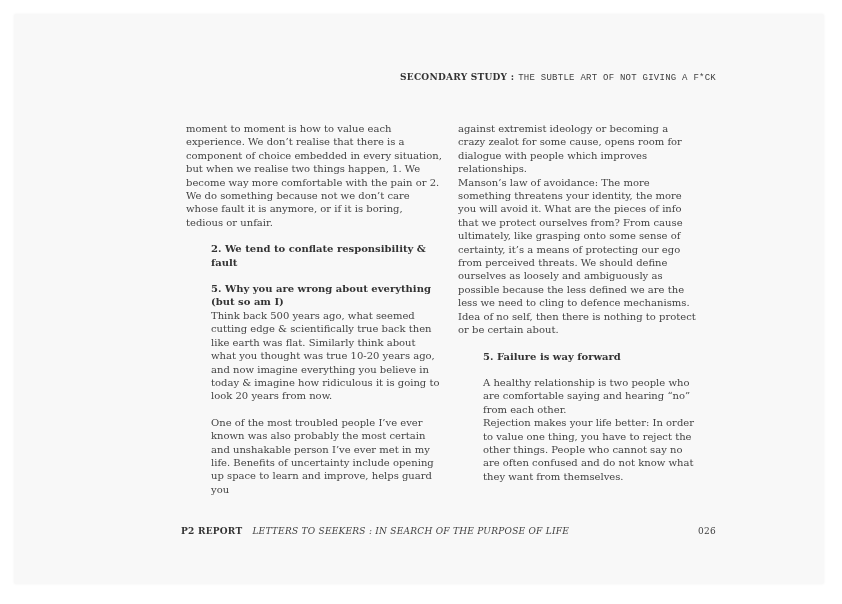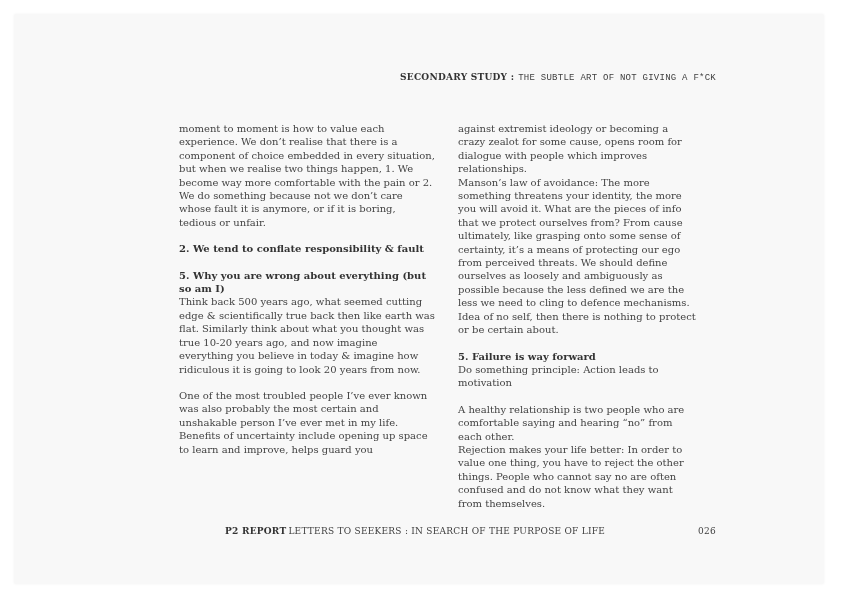--- a/index.html
+++ b/index.html
@@ -45,23 +45,23 @@
     color: #404040;
     font-family: Liberation Mono, monospace;
   }
   .col {
     position: absolute;
     top: 108px;
     color: #434343;
     font-size: 10px;
     line-height: 13.4px;
   }
-  .col-left  { left: 165px; width: 256px; }
+  .col-left  { left: 172px; width: 256px; }
   .col-right { left: 444px; width: 240px; }
-  .section + .section { margin-top: 13px; }
+  .section + .section { margin-top: 13px; margin-left: 25px; }
   .section h3 {
     margin: 0;
     font-size: 10px;
     line-height: 13.4px;
     font-weight: bold;
     color: #333333;
   }
   .section p {
     margin: 0;
     white-space: pre-line; 
@@ -76,25 +76,25 @@
     letter-spacing: 0.25px;
     color: #3c3c3c;
     display: flex;
     justify-content: space-between;
     align-items: baseline;
     white-space: nowrap;
   }
   .footer .report {
     font-weight: bold;
     color: #333333;
-    margin-left: 44px;
   }
   .footer .doc-title {
-    margin-left: 2px;
+    margin-left: 10px;
     color: #404040;
+    font-style: italic;
   }
   .footer .left-group { display: inline-block; }
   .footer .pagenum { color: #404040; margin-left: 28px; }
 </style>
 </head>
 <body>
 
 <div class="canvas">
   <div class="page">
 
@@ -118,21 +118,20 @@
       </div>
     </div>
 
     <div class="col col-right">
       <div class="section">
         <p>against extremist ideology or becoming a crazy zealot for some cause, opens room for dialogue with people which improves relationships.
 Manson’s law of avoidance: The more something threatens your identity, the more you will avoid it. What are the pieces of info that we protect ourselves from? From cause ultimately, like grasping onto some sense of certainty, it’s a means of protecting our ego from perceived threats. We should define ourselves as loosely and ambiguously as possible because the less defined we are the less we need to cling to defence mechanisms. Idea of no self, then there is nothing to protect or be certain about.</p>
       </div>
       <div class="section">
         <h3>5. Failure is way forward</h3>
-        <p>Do something principle: Action leads to motivation</p>
       </div>
       <div class="section">
         <p>A healthy relationship is two people who are comfortable saying and hearing “no” from each other.
 Rejection makes your life better: In order to value one thing, you have to reject the other things. People who cannot say no are often confused and do not know what they want from themselves.</p>
       </div>
     </div>
 
     <div class="footer">
       <span class="left-group">
         <span class="report">P2 REPORT</span><span class="doc-title">LETTERS TO SEEKERS : IN SEARCH OF THE PURPOSE OF LIFE</span>

